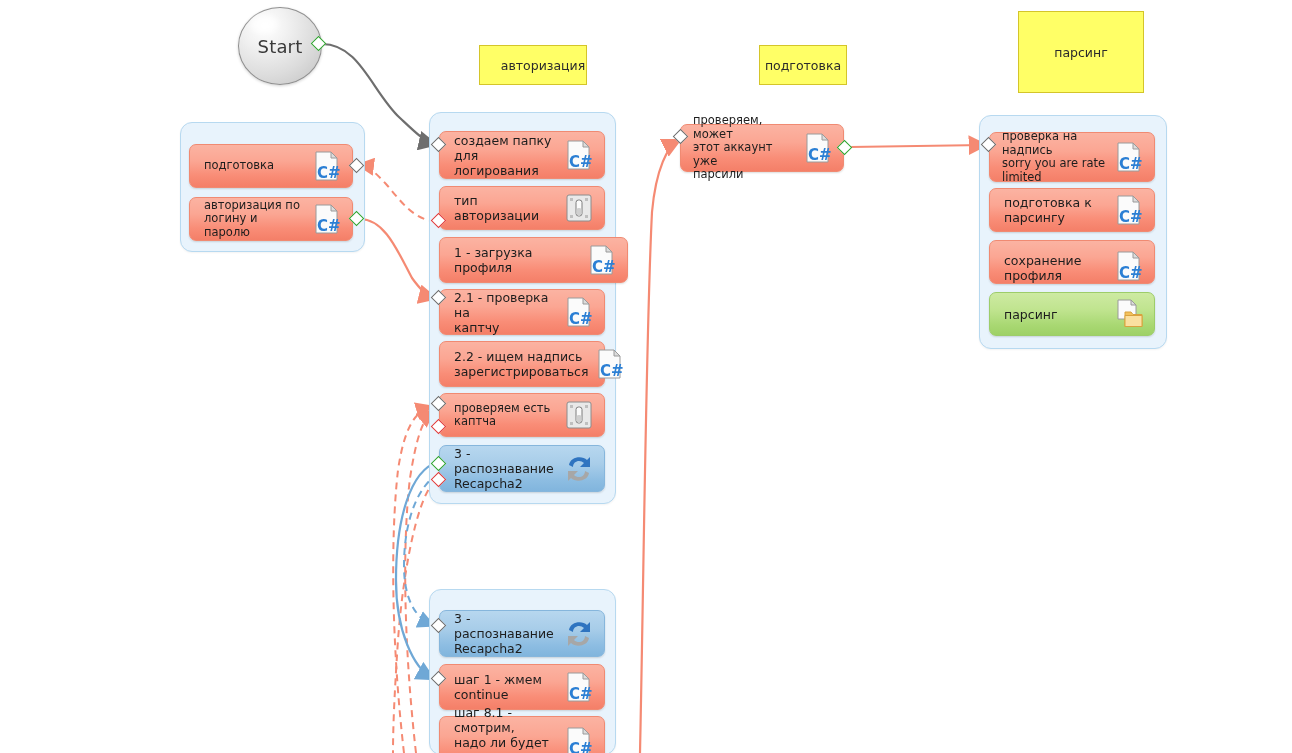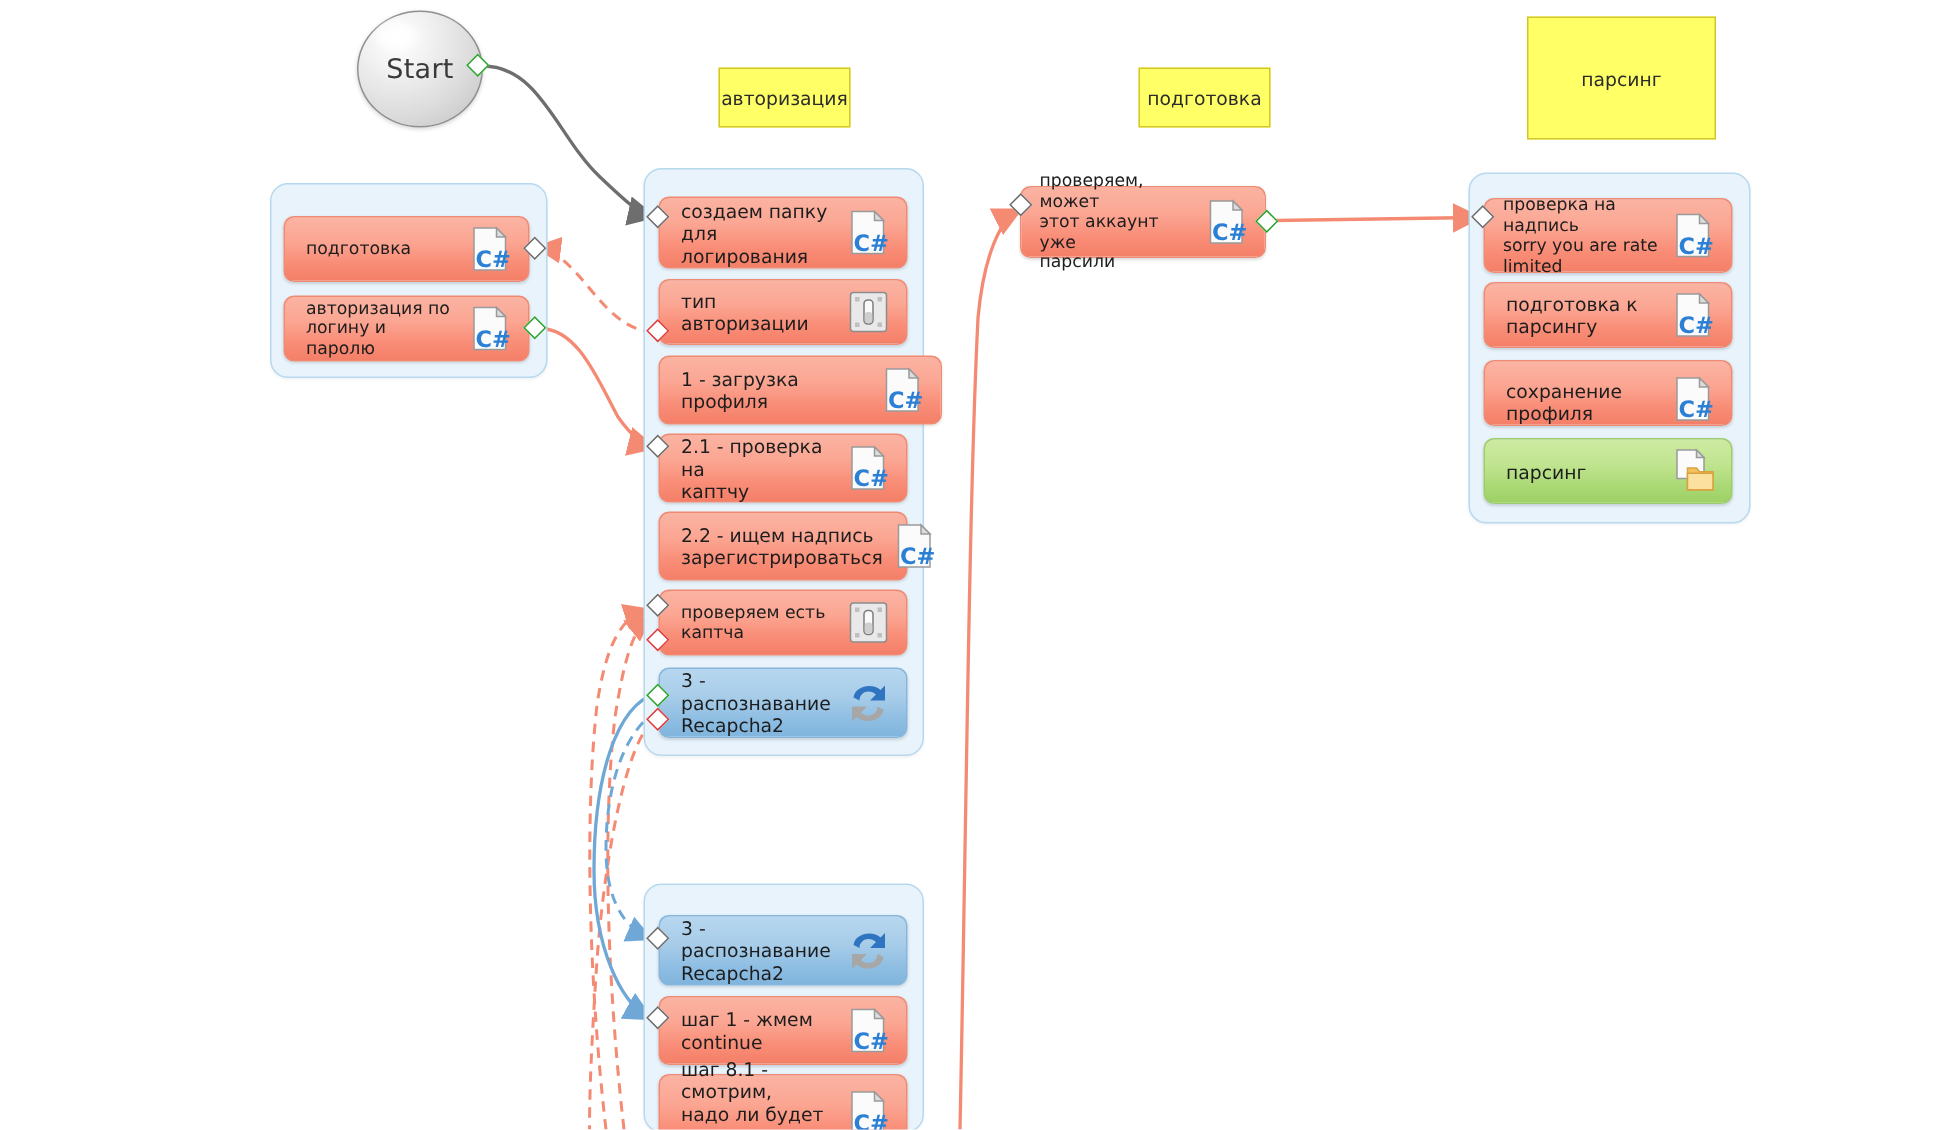--- a/index.html
+++ b/index.html
@@ -95,21 +95,21 @@
   </svg>
 
   <div id="nodes">
 
     <div class="start-node" style="left:238px;top:7px;width:82px;height:76px;">
       <span class="glow"></span>
       <span class="start-label">Start</span>
     </div>
     <div class="diamond d-green" style="left:313px;top:38px;"></div>
 
-    <div class="note" style="left:479px;top:45px;width:86px;height:38px;">
+    <div class="note" style="left:479px;top:45px;width:86px;height:38px;padding-left:20px;">
       <span>авторизация</span>
     </div>
     <div class="note" style="left:759px;top:45px;width:86px;height:38px;">
       <span>подготовка</span>
     </div>
     <div class="note" style="left:1018px;top:11px;width:124px;height:80px;">
       <span>парсинг</span>
     </div>
 
     <div class="group" style="left:180px;top:122px;width:183px;height:128px;"></div>

